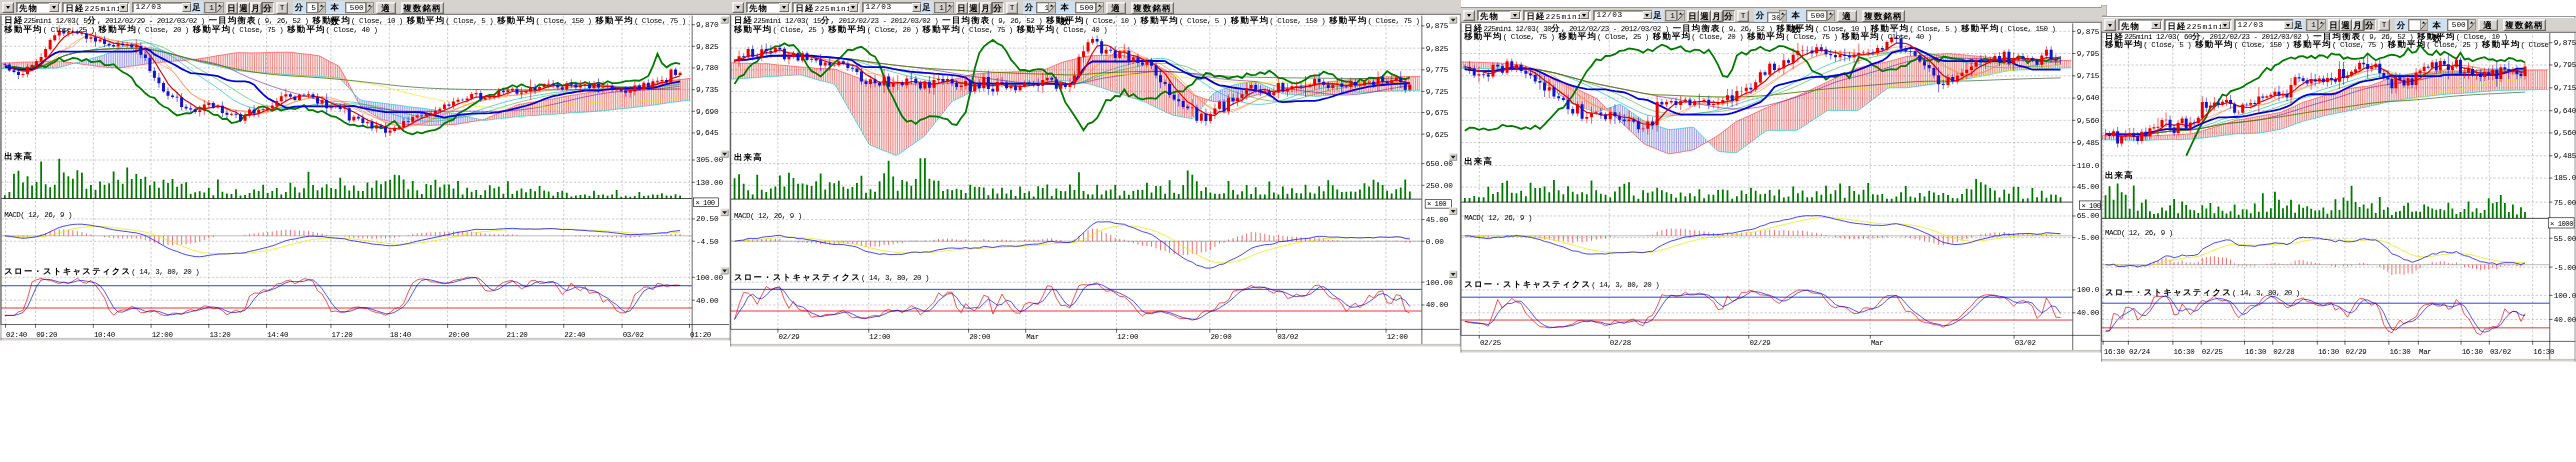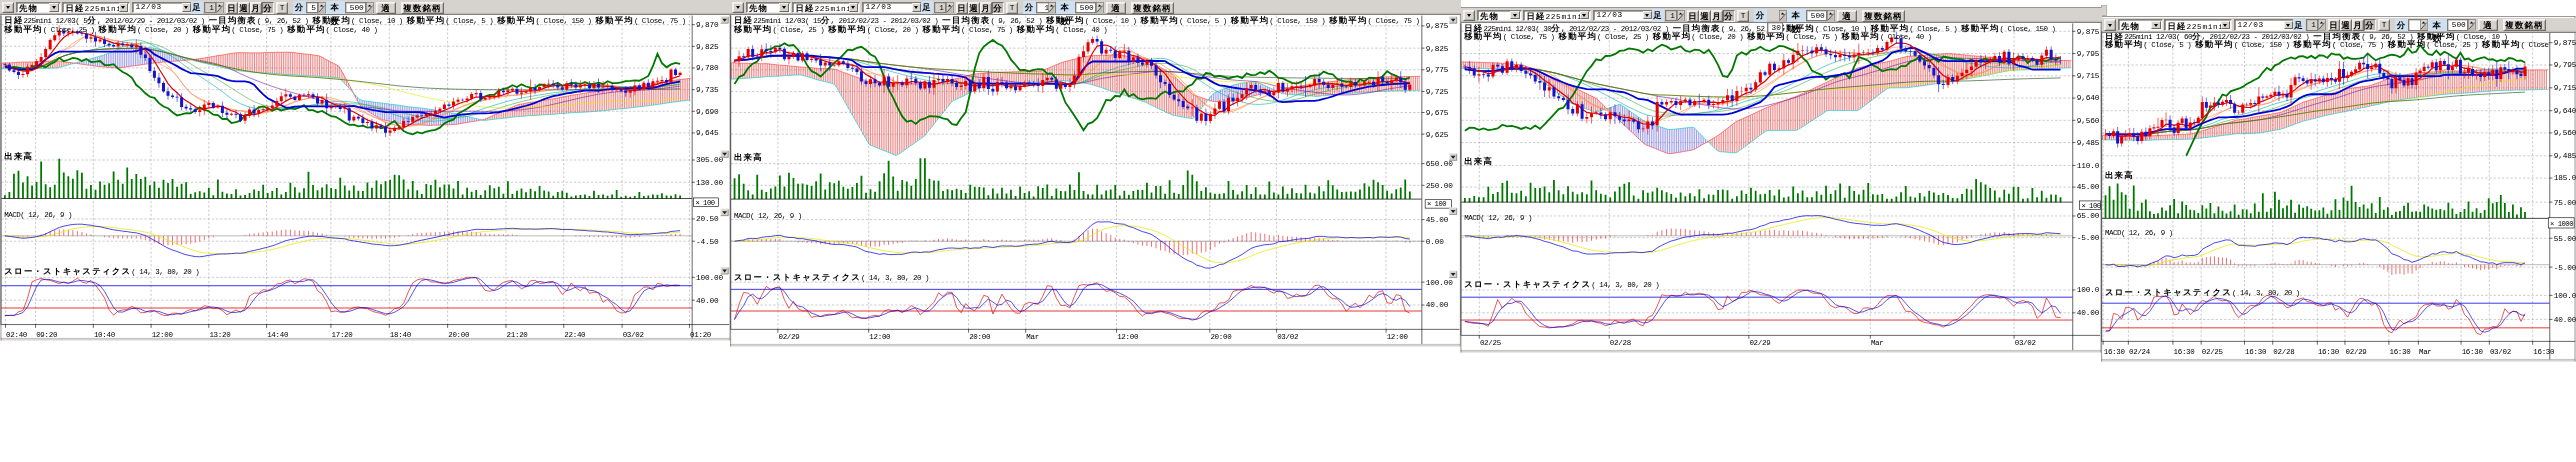--- a/index.html
+++ b/index.html
@@ -575,21 +575,21 @@
       <path d="M6 4l2.8 3.5H3.2z" fill="#000"></path>
       <path d="M11 6L2 16.5h9z" fill="#c0bcb4"></path>
       <path d="M11 6L2 16.5" stroke="#000" stroke-width="1"></path>
     </svg>
 <div class="b3d" style="left:226px;top:1.8px;width:12px;height:12px;font-size:7.8px;"><span class="cj">日</span></div>
 <div class="b3d" style="left:238px;top:1.8px;width:12px;height:12px;font-size:7.8px;"><span class="cj">週</span></div>
 <div class="b3d" style="left:250px;top:1.8px;width:12px;height:12px;font-size:7.8px;"><span class="cj">月</span></div>
 <div class="b3d pressed" style="left:262px;top:1.8px;width:12px;height:12px;font-size:7.8px;"><span class="cj">分</span></div>
 <div class="b3d" style="left:276px;top:1.8px;width:12px;height:12px;font-size:7.8px;">T</div>
 <div class="blab" style="left:293px;top:1.2px;width:13.2px;height:12.6px"><span class="cj">分</span></div>
-<div class="spinf" style="left:306px;top:14px;width:16px;height:11.4px">30</div>
+<div class="spinf" style="left:306px;top:4px;width:16px;height:11.4px">30</div>
 <svg style="position:absolute;left:318px;top:1.8px" width="7.8" height="11.4" viewBox="0 0 13 19">
       <rect x="0.5" y="0.5" width="12" height="18" fill="#d6d3ce" stroke="#6e6b66"></rect>
       <path d="M6 4l2.8 3.5H3.2z" fill="#000"></path>
       <path d="M11 6L2 16.5h9z" fill="#c0bcb4"></path>
       <path d="M11 6L2 16.5" stroke="#000" stroke-width="1"></path>
     </svg>
 <div class="blab" style="left:326px;top:1.2px;width:18.7px;height:12.6px"><span class="cj">本数</span></div>
 <div class="spinf" style="left:345px;top:1.8px;width:21px;height:11.4px">500</div>
 <svg style="position:absolute;left:366px;top:1.8px" width="7.8" height="11.4" viewBox="0 0 13 19">
       <rect x="0.5" y="0.5" width="12" height="18" fill="#d6d3ce" stroke="#6e6b66"></rect>

